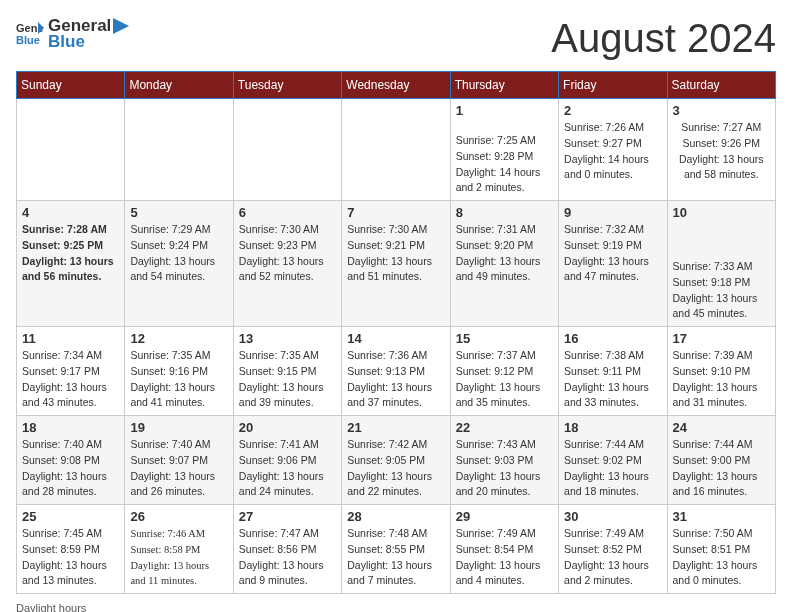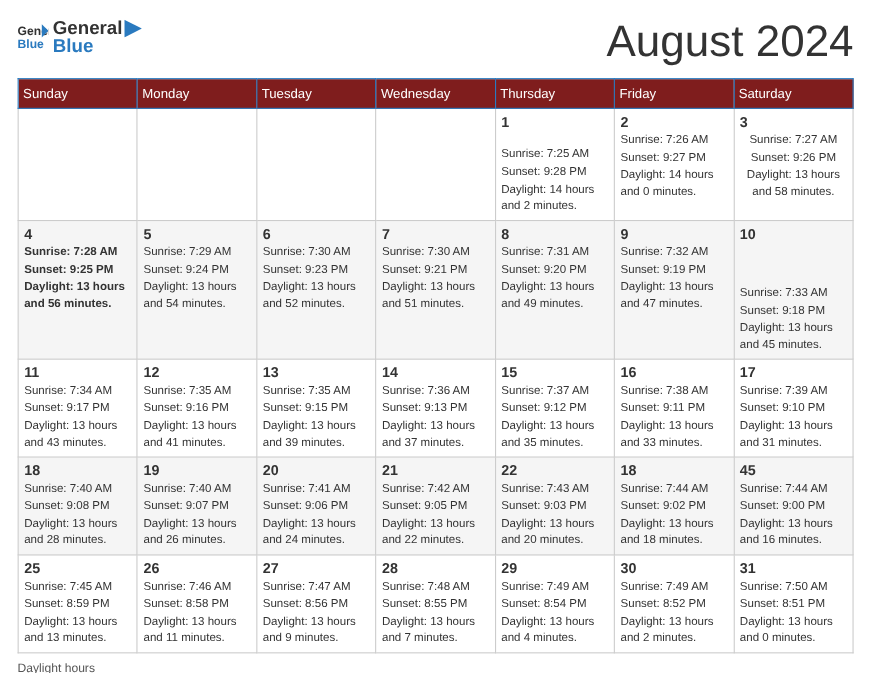--- a/index.html
+++ b/index.html
@@ -278,38 +278,38 @@
 and 20 minutes.</div>
         </td>
         <td>
           <span class="day-number">18</span>
           <div class="day-info" style="white-space: pre-line;">Sunrise: 7:44 AM
 Sunset: 9:02 PM
 Daylight: 13 hours
 and 18 minutes.</div>
         </td>
         <td>
-          <span class="day-number">45</span>
+          <span class="day-number">24</span>
           <div class="day-info" style="white-space: pre-line;">Sunrise: 7:44 AM
 Sunset: 9:00 PM
 Daylight: 13 hours
 and 16 minutes.</div>
         </td>
       </tr>
       <tr>
         <td>
           <span class="day-number">25</span>
           <div class="day-info" style="white-space: pre-line;">Sunrise: 7:45 AM
 Sunset: 8:59 PM
 Daylight: 13 hours
 and 13 minutes.</div>
         </td>
         <td>
           <span class="day-number">26</span>
-          <div class="day-info" style="white-space: pre-line;">Sunrise: 7:46 AM
+          <div class="day-info" style="white-space: pre-line; font-family: Liberation Serif, serif;">Sunrise: 7:46 AM
 Sunset: 8:58 PM
 Daylight: 13 hours
 and 11 minutes.</div>
         </td>
         <td>
           <span class="day-number">27</span>
           <div class="day-info" style="white-space: pre-line;">Sunrise: 7:47 AM
 Sunset: 8:56 PM
 Daylight: 13 hours
 and 9 minutes.</div>

